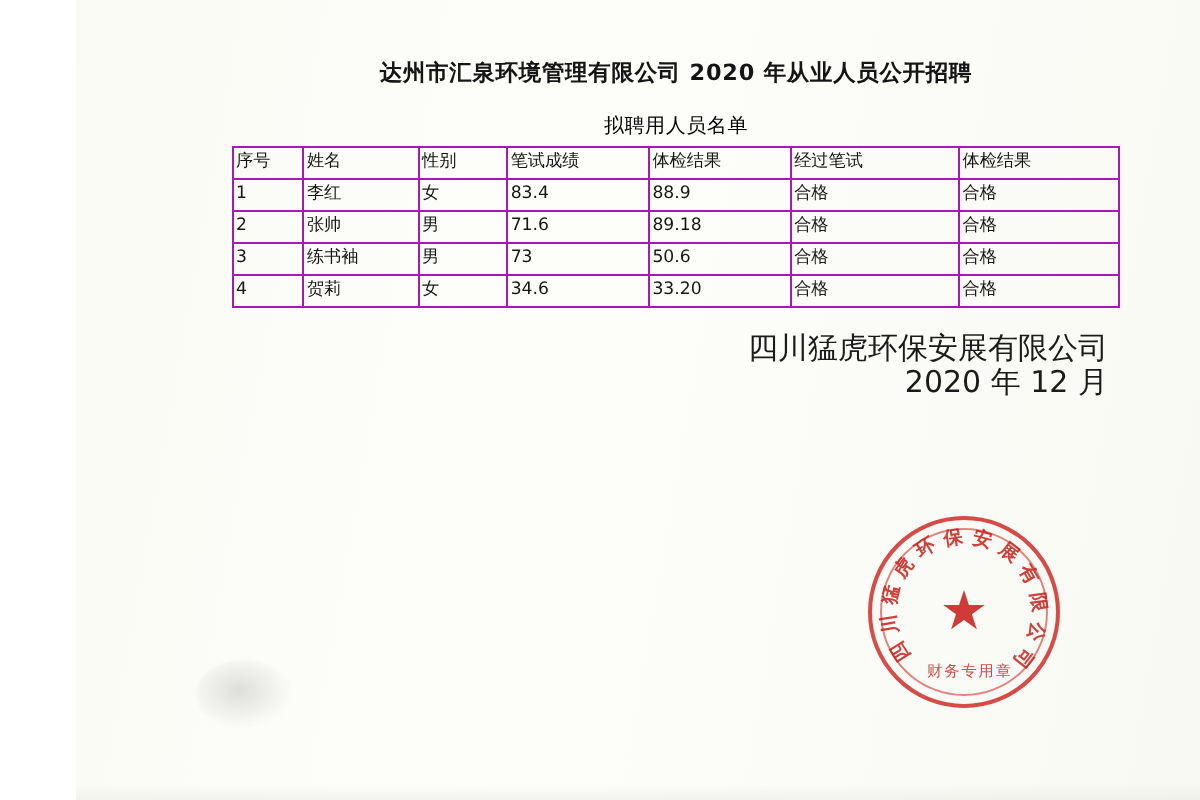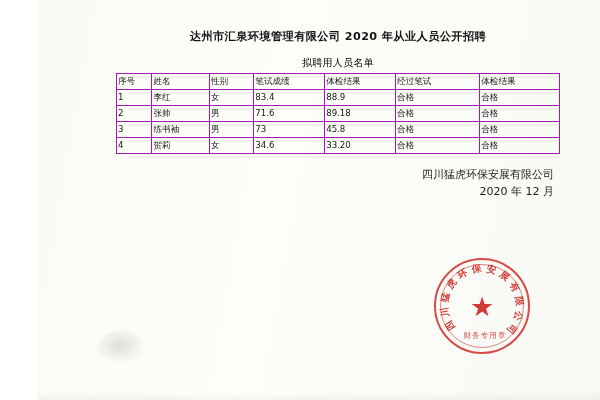--- a/index.html
+++ b/index.html
@@ -93,21 +93,21 @@
   col.c-name  { width: 13%; }
   col.c-sex   { width: 10%; }
   col.c-written { width: 16%; }
   col.c-inter { width: 16%; }
   col.c-exam  { width: 19%; }
   col.c-phys  { width: 18%; }
 
   .signature {
     margin-top: 12px;
     text-align: right;
-    font-size: 11px;
+    font-size: 15px;
     line-height: 17px;
     color: #1b1b1b;
     padding-right: 6px;
   }
   
   #seal {
     position: absolute;
     left: 396px;
     top: 258px;
     width: 96px;
@@ -235,21 +235,21 @@
           <td>71.6</td>
           <td>89.18</td>
           <td>合格</td>
           <td>合格</td>
         </tr>
         <tr>
           <td>3</td>
           <td>练书袖</td>
           <td>男</td>
           <td>73</td>
-          <td>45.8</td>
+          <td>50.6</td>
           <td>合格</td>
           <td>合格</td>
         </tr>
         <tr>
           <td>4</td>
           <td>贺莉</td>
           <td>女</td>
           <td>34.6</td>
           <td>33.20</td>
           <td>合格</td>

